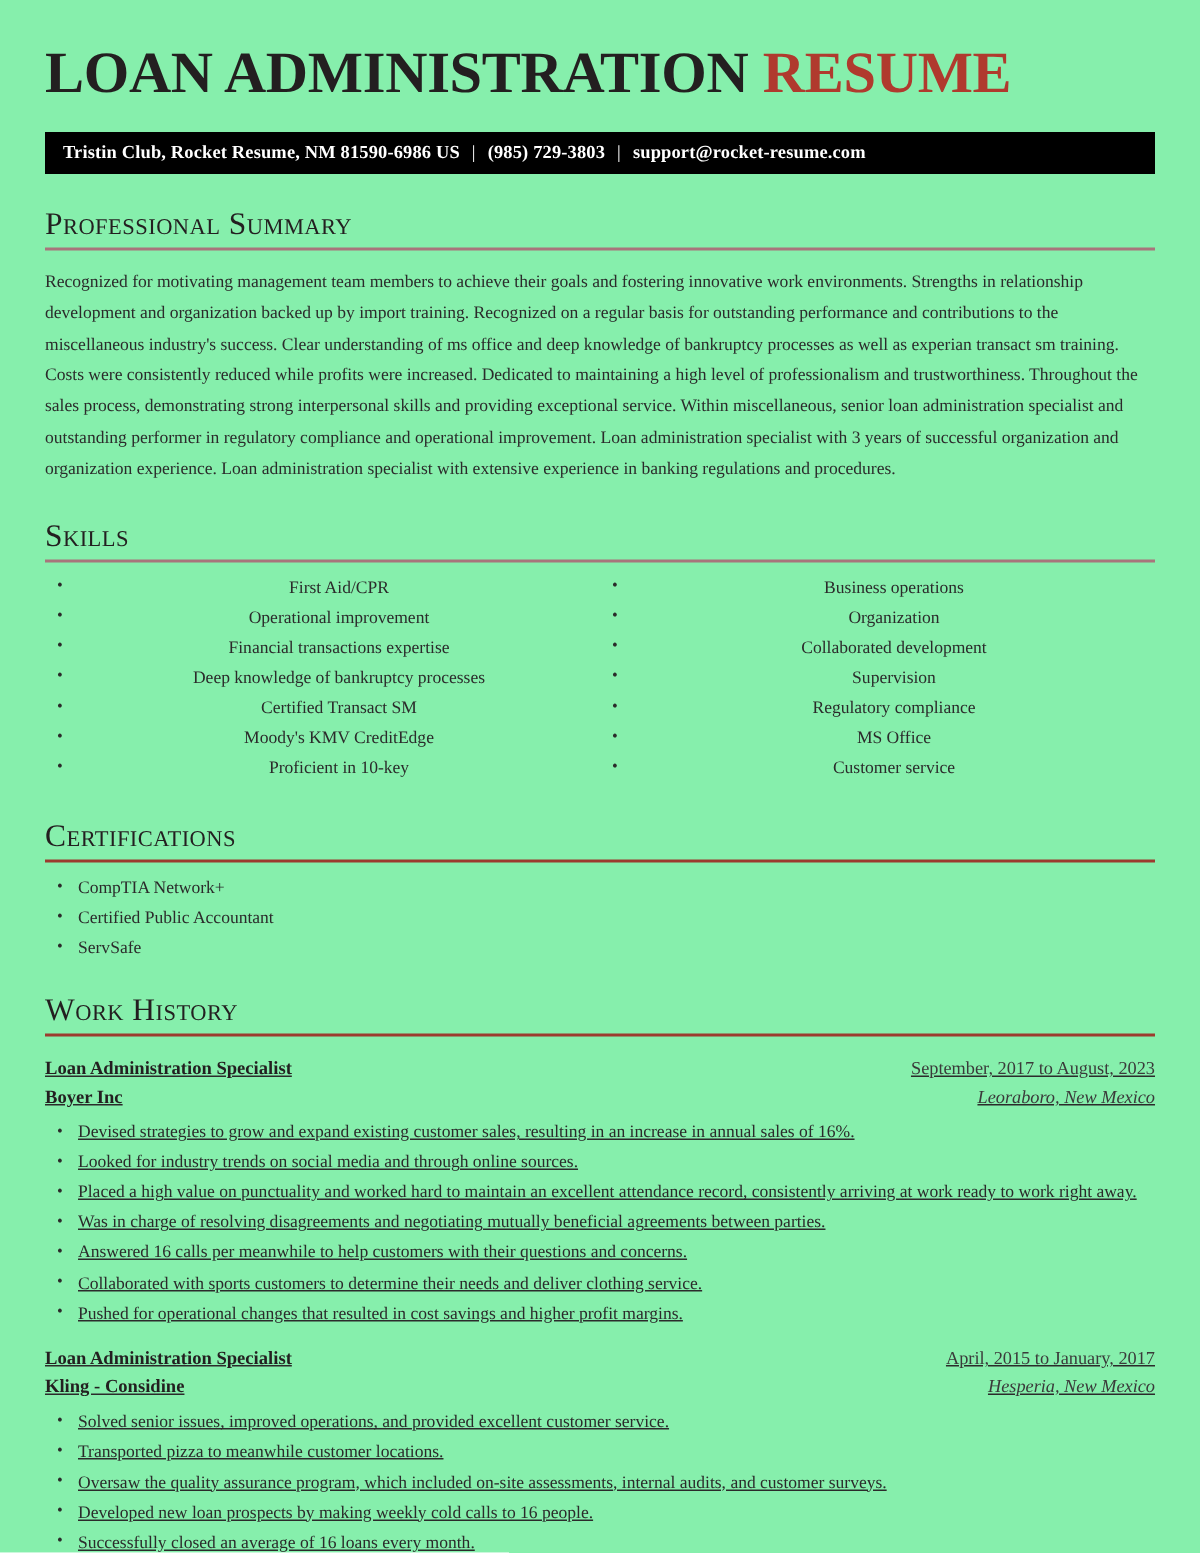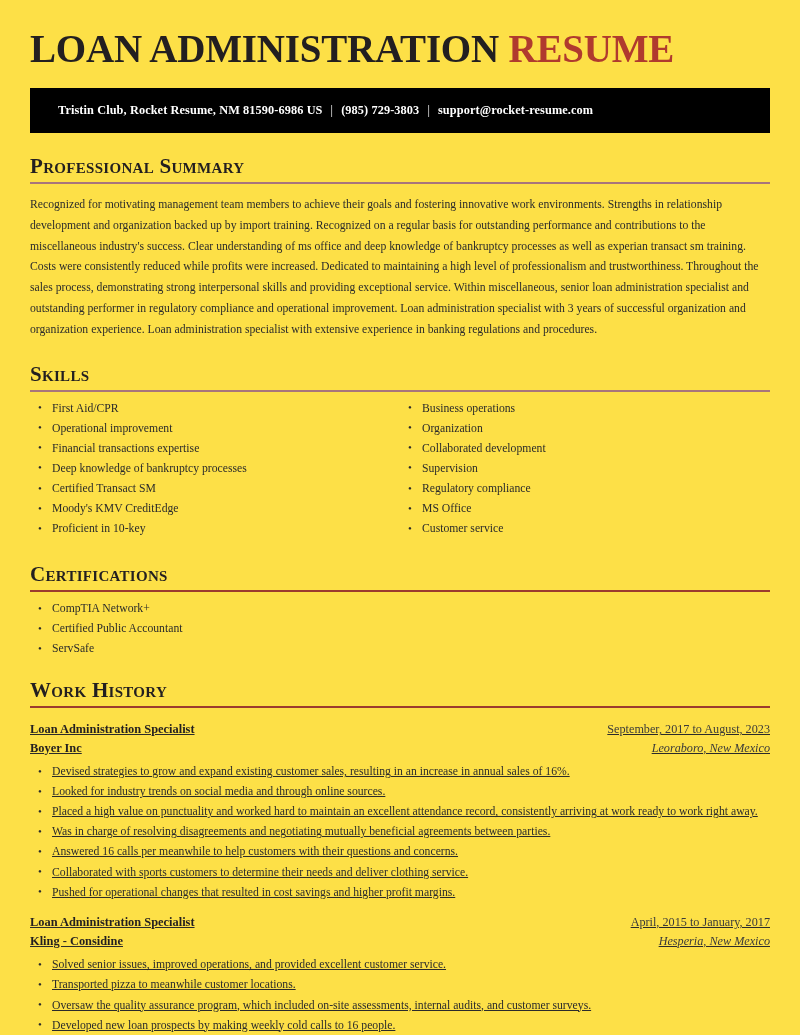--- a/index.html
+++ b/index.html
@@ -13,59 +13,59 @@
   body {
     font-family: "Liberation Serif", "DejaVu Serif", serif;
     color: #2b2b2b;
     overflow: hidden;
   }
 
   .page {
     width: 800px;
     height: 1035px;
     padding: 24px 30px 0 30px;
-    background: #fde047;
+    background: #86efac;
     position: relative;
   }
 
   
   .doc-title {
     font-size: 39px;
     font-weight: bold;
     letter-spacing: -0.2px;
     line-height: 1.1;
     color: #231f20;
     white-space: nowrap;
     margin-top: 4px;
   }
   .doc-title .accent { color: #b03a2e; }
 
   .contact-bar {
     margin-top: 17px;
     background: #000000;
     color: #ffffff;
-    height: 45px;
+    height: 28px;
     display: flex;
     align-items: center;
-    padding: 0 28px;
+    padding: 0 12px;
     font-size: 12.3px;
     font-weight: bold;
     letter-spacing: 0.1px;
   }
   .contact-bar .sep {
     display: inline-block;
     padding: 0 8px;
     font-weight: normal;
   }
 
   
   .section { margin-top: 22px; }
   .section-heading {
     font-size: 21px;
-    font-weight: bold;
+    font-weight: normal;
     font-variant: small-caps;
     letter-spacing: 0.3px;
     color: #231f20;
     line-height: 1.05;
     padding-bottom: 5px;
   }
   .section-rule {
     height: 2px;
     background: #a8757b;
     width: 100%;
@@ -99,20 +99,21 @@
     position: absolute;
     left: 8px;
     top: -0.5px;
     font-size: 11px;
     color: #2b2b2b;
   }
 
   .skills-grid {
     display: flex;
     margin-top: 9px;
+    text-align: center;
   }
   .skills-col { width: 50%; }
   .skills-col ul.bullets { margin-top: 0; }
 
   
   .job { margin-top: 13px; text-decoration: underline; }
   .job:first-of-type { margin-top: 12px; }
 
   .job-row {
     display: flex;

